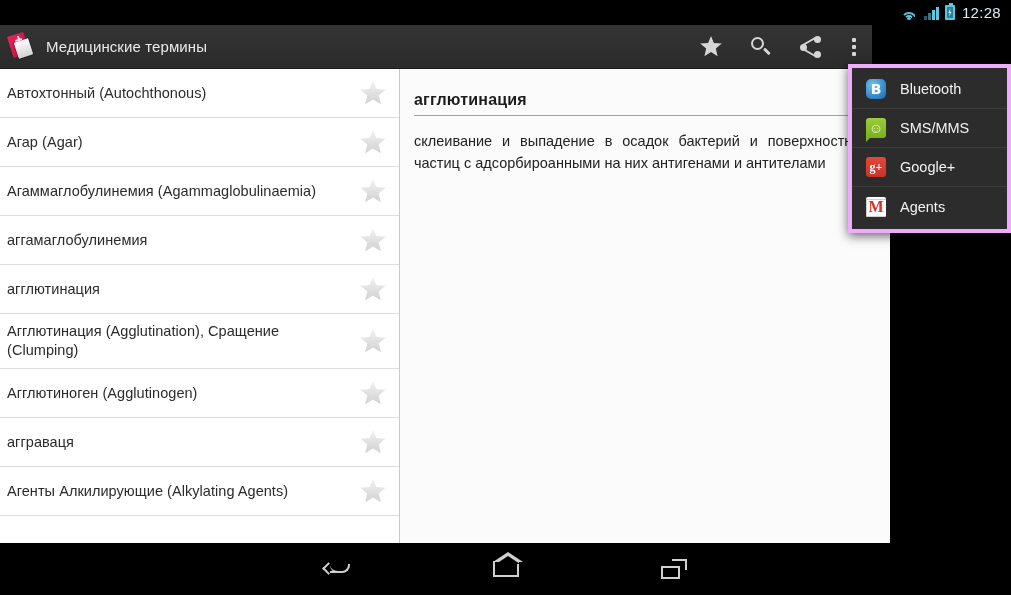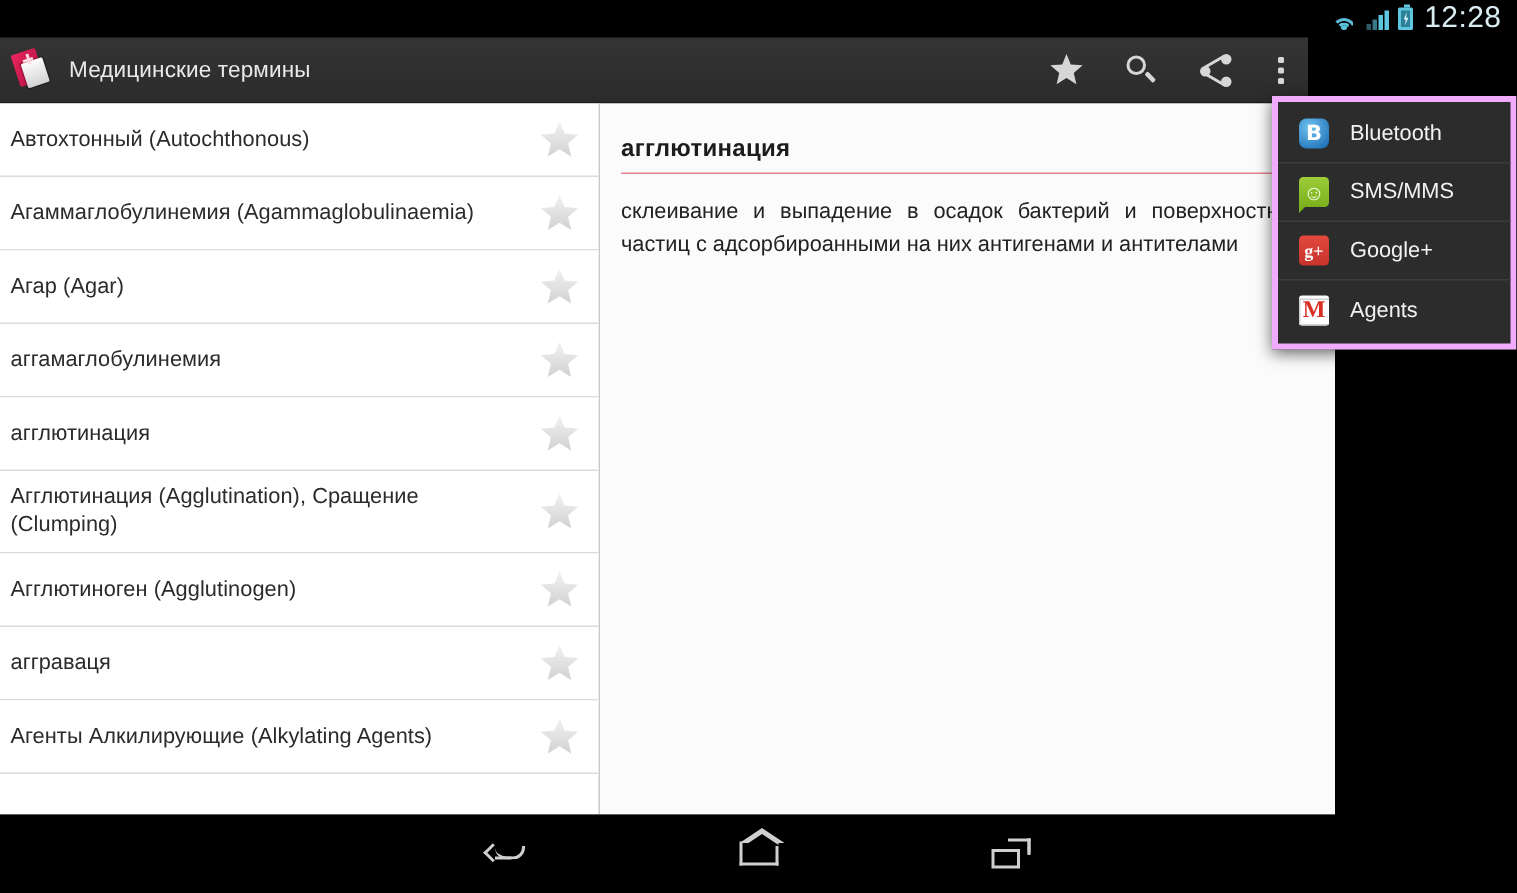--- a/index.html
+++ b/index.html
@@ -12,21 +12,21 @@
   #screen { position: relative; width: 1011px; height: 595px; background: #000; }
 
   
   #statusbar {
     position: absolute; left: 0; top: 0; width: 1011px; height: 25px;
     background: #000; display: flex; align-items: center;
     justify-content: flex-end; padding-right: 10px;
   }
   .sb-icons { display: flex; align-items: center; gap: 6px; }
   .sb-clock {
-    color: #d9ecf2; font-size: 20px; letter-spacing: .3px; margin-left: 7px;
+    color: #d9ecf2; font-size: 15px; letter-spacing: .3px; margin-left: 7px;
   }
   .ic-wifi { position: relative; width: 18px; height: 14px; }
   .ic-wifi i {
     position: absolute; left: 50%; bottom: 0; transform: translateX(-50%);
     border: 2px solid #5fc6e0; border-radius: 50% 50% 0 0 / 100% 100% 0 0;
     border-bottom-color: transparent; border-left-color: transparent; border-right-color: transparent;
   }
   .ic-wifi i:nth-child(1){ width:16px; height:8px; opacity:.95; }
   .ic-wifi i:nth-child(2){ width:10px; height:5px; }
   .ic-wifi i:nth-child(3){ width:4px; height:3px; border-radius:50%; background:#5fc6e0; border:none; }
@@ -307,27 +307,27 @@
   <div id="content">
 
     <div id="list-pane">
       <div class="row">
         <div class="txt">Автохтонный (Autochthonous)</div>
         <div class="fav">
             <span class="star-o"></span>
           </div>
       </div>
       <div class="row">
+        <div class="txt">Агар (Agar)</div>
+        <div class="fav">
+            <span class="star-o"></span>
+          </div>
+      </div>
+      <div class="row">
         <div class="txt">Агаммаглобулинемия (Agammaglobulinaemia)</div>
-        <div class="fav">
-            <span class="star-o"></span>
-          </div>
-      </div>
-      <div class="row">
-        <div class="txt">Агар (Agar)</div>
         <div class="fav">
             <span class="star-o"></span>
           </div>
       </div>
       <div class="row">
         <div class="txt">аггамаглобулинемия</div>
         <div class="fav">
             <span class="star-o"></span>
           </div>
       </div>

